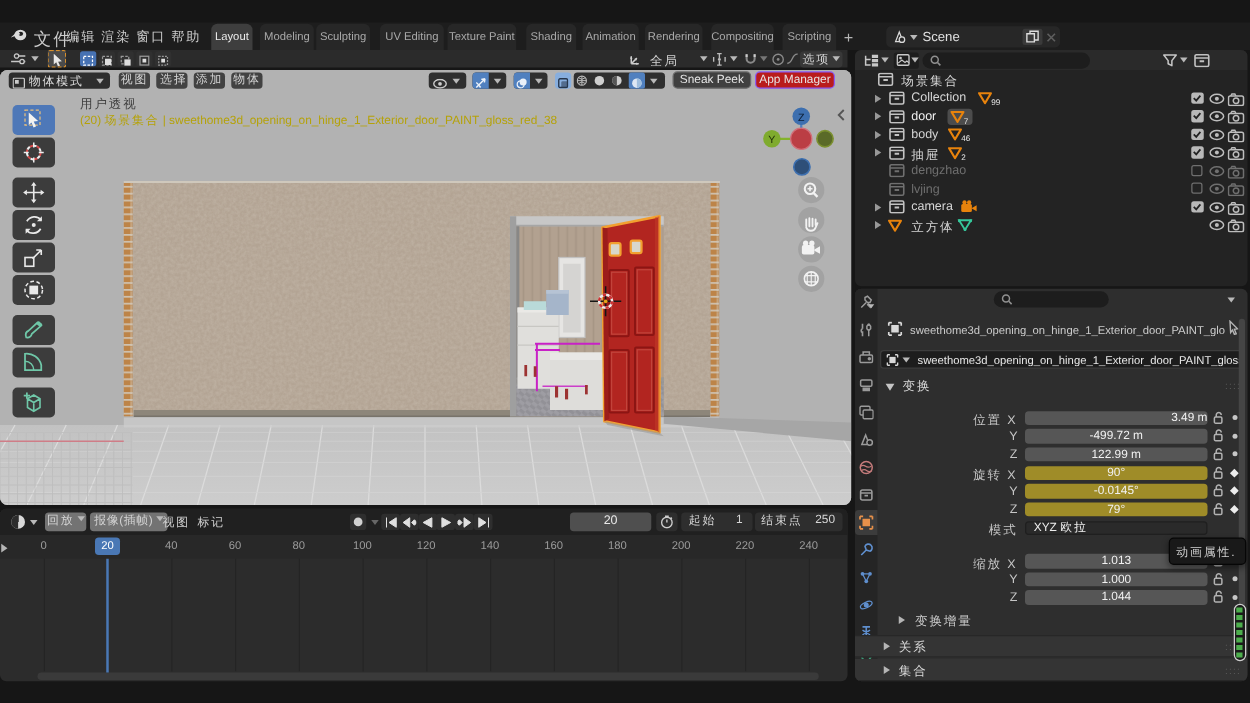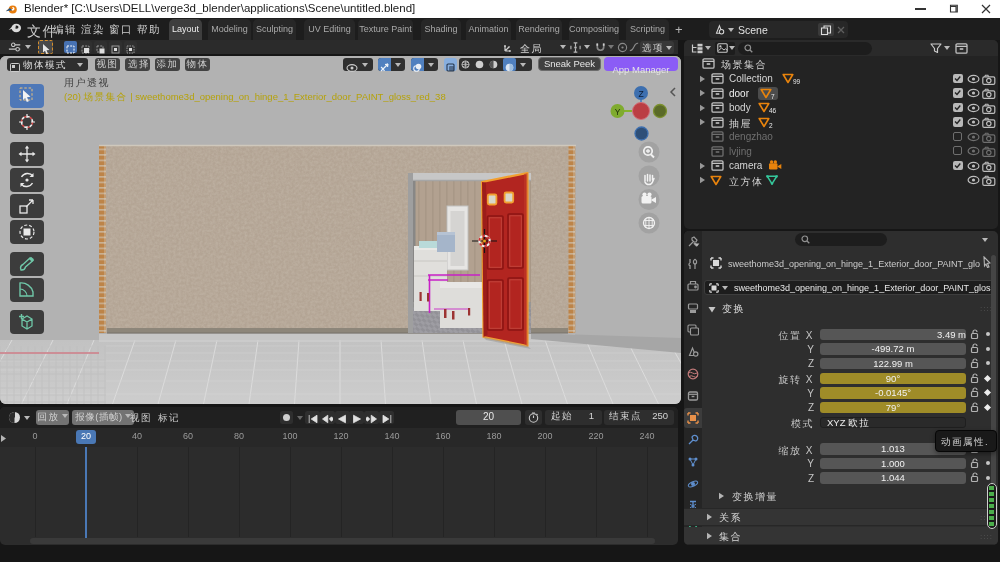--- a/index.html
+++ b/index.html
@@ -6,36 +6,20 @@
 font-family:"Liberation Sans",sans-serif;-webkit-font-smoothing:antialiased}
 .ab{position:absolute}
 #root{position:relative;width:1000px;height:562px;background:#161616}
 .cjk{letter-spacing:1.5px}
 .btn{background:#737373;border-radius:3px;color:#d2d2d2}
 .caret{display:inline-block;width:0;height:0;border-left:3.5px solid transparent;border-right:3.5px solid transparent;border-top:4px solid #b9b9b9;vertical-align:middle}
 </style></head>
 <body>
 <div id="root">
 
-<div class="ab" style="left:0;top:0;width:1000px;height:18px;background:#ffffff">
-  <svg class="ab" style="left:5px;top:3px" width="13" height="13" viewBox="0 0 16 16">
-    <circle cx="9.5" cy="8" r="5" fill="#e87d0d"></circle>
-    <circle cx="9.5" cy="7.2" r="2.2" fill="#fff"></circle>
-    <path d="M1 10 L8 4 L10 7 Z" fill="#e87d0d"></path>
-    <path d="M1 10 L9 9 L6 6 Z" fill="#265787"></path>
-  </svg>
-  <div class="ab" style="left:24px;top:2px;font-size:11.5px;color:#1a1a1a">Blender* [C:\Users\DELL\verge3d_blender\applications\Scene\untitled.blend]</div>
-  <div class="ab" style="left:915px;top:8px;width:11px;height:1.5px;background:#333"></div>
-  <svg class="ab" style="left:948px;top:4px" width="10" height="10" viewBox="0 0 10 10">
-        <path d="M2.5 2.5 h5.5 v5.5 h-5.5 z M2.5 2.5 v-1.3 h6.8 v6.8 h-1.3" fill="none" stroke="#333" stroke-width="1.1"></path>
-      </svg>
-  <svg class="ab" style="left:981px;top:4px" width="10" height="10" viewBox="0 0 10 10">
-        <path d="M1 1 L9 9 M9 1 L1 9" stroke="#333" stroke-width="1.2"></path>
-      </svg>
-</div>
 
 <div class="ab" style="left:0;top:18px;width:1000px;height:22px;background:#1d1d1d">
   <svg class="ab" style="left:8px;top:4px" width="14" height="12" viewBox="0 0 22 18">
     <ellipse cx="13" cy="9" rx="7.5" ry="6.5" fill="#dadada"></ellipse>
     <ellipse cx="13.5" cy="7.5" rx="3" ry="2.6" fill="#1d1d1d"></ellipse>
     <path d="M1 12 L10 4 L13 8 Z" fill="#dadada"></path>
   </svg>
   <div class="ab cjk" style="left:27px;top:5px;font-size:14px;color:#cccccc">文件</div>
   <div class="ab cjk" style="left:53px;top:5px;font-size:10.5px;color:#cccccc">编辑</div>
   <div class="ab cjk" style="left:81px;top:5px;font-size:10.5px;color:#cccccc">渲染</div>
@@ -369,21 +353,21 @@
         </svg>
  <div class="ab" style="left:44px;top:0;width:13px;height:13px;background:#5080bf;border-radius:2px">
    <svg style="margin:2px 0 0 2px" width="9" height="9" viewBox="0 0 9 9">
             <circle cx="4.5" cy="4.5" r="3.8" fill="#dde7f4"></circle>
             <path d="M4.5 0.7 a3.8 3.8 0 0 1 0 7.6" fill="#9fbede"></path>
           </svg>
  </div>
  <span class="caret ab" style="left:61px;top:5px"></span>
 </div>
 <div class="ab" style="left:538px;top:1px;width:63px;height:14px;background:#404040;border:1px solid #6b6b6b;border-radius:4px;color:#e5e5e5;font-size:9.5px;text-align:center;line-height:12px">Sneak Peek</div>
-<div class="ab" style="left:604px;top:1px;width:74px;height:14px;background:#b91c1c;border:7px solid #8b5cf6;border-radius:4px;color:#e5e5e5;font-size:9.5px;text-align:center;line-height:12px">App Manager</div>
+<div class="ab" style="left:604px;top:1px;width:64px;height:14px;background:#b91c1c;border:1px solid #8b5cf6;border-radius:4px;color:#e5e5e5;font-size:9.5px;text-align:center;line-height:12px">App Manager</div>
 
 
 <div class="ab" style="left:10px;top:28px;width:34px;height:24px;background:#4e78b8;border-radius:4px">
  <svg style="margin:3px 0 0 9px" width="15" height="17" viewBox="0 0 15 17">
           <rect x="1" y="1" width="12" height="12" fill="none" stroke="#e9c07c" stroke-width="1" stroke-dasharray="2.5 1.8"></rect>
           <path d="M4 3 L11.5 9.8 L8 10.2 L9.8 14.2 L7.8 15 L6.2 11 L4 13 Z" fill="#f2f2f2"></path>
         </svg>
 </div>
 <div class="ab" style="left:10px;top:54px;width:34px;height:24px;background:#3c3c3c;border-radius:4px">
  <svg style="margin:3px 0 0 8px" width="18" height="18" viewBox="0 0 18 18">

